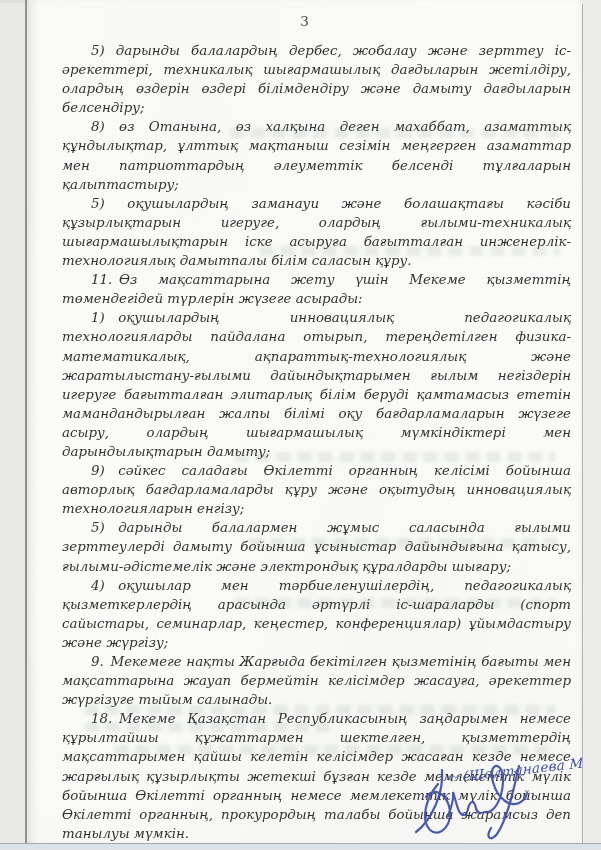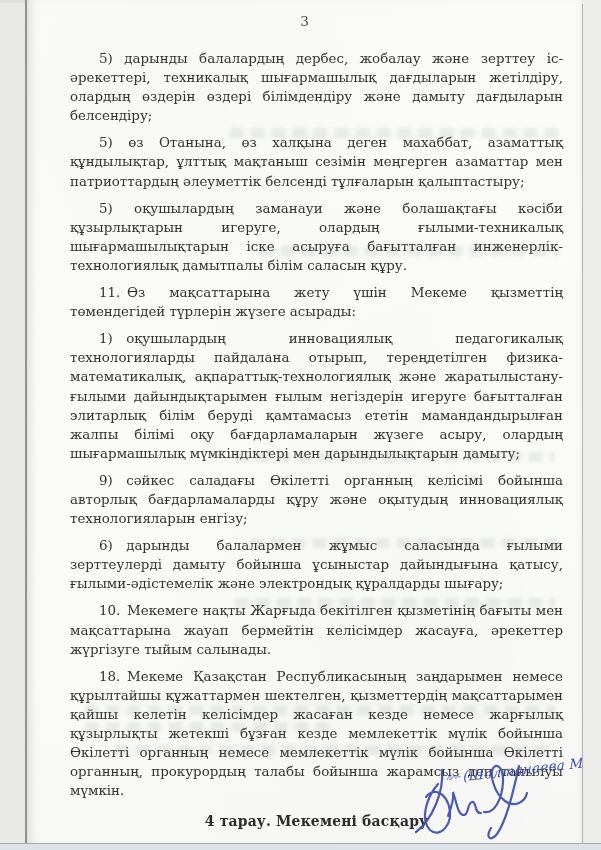--- a/index.html
+++ b/index.html
@@ -26,21 +26,21 @@
   
   .pagenum{
     position:absolute;top:13px;left:0;width:555px;text-align:center;
     font-size:13.5px;color:#4a4a48;
   }
   .content{
     position:absolute;left:35px;top:41px;width:509px;
     font-size:13.4px;line-height:19.1px;color:#323234;
     text-align:justify;
   }
-  .content p{margin:8px;text-indent:29px;}
+  .content p{margin:0;text-indent:29px;font-style:italic;}
   .content h2{
     margin:12px 0 15px 0;text-align:center;text-indent:0;
     font-size:13.9px;font-weight:bold;color:#2c2c2e;letter-spacing:0.2px;
   }
   
   .ghost{
     position:absolute;height:10px;opacity:0.15;filter:blur(1.6px);
     background:repeating-linear-gradient(90deg,
       rgba(105,125,108,0.75) 0 13px, rgba(105,125,108,0.12) 13px 21px);
     pointer-events:none;
@@ -58,27 +58,28 @@
 <body>
 
 <div class="strip-top"></div>
 <div class="corner-tr"></div>
 
 <div class="page">
   <div class="pagenum">3</div>
 
   <div class="content">
     <p>5) дарынды балалардың дербес, жобалау және зерттеу іс-әрекеттері, техникалық шығармашылық дағдыларын жетілдіру, олардың өздерін өздері білімдендіру және дамыту дағдыларын белсендіру;</p>
-    <p>5) өз Отанына, өз халқына деген махаббат, азаматтық құндылықтар, ұлттық мақтаныш сезімін меңгерген азаматтар мен патриоттардың әлеуметтік белсенді тұлғаларын қалыптастыру;</p>
+    <p>8) өз Отанына, өз халқына деген махаббат, азаматтық құндылықтар, ұлттық мақтаныш сезімін меңгерген азаматтар мен патриоттардың әлеуметтік белсенді тұлғаларын қалыптастыру;</p>
     <p>5) оқушылардың заманауи және болашақтағы кәсіби құзырлықтарын игеруге, олардың ғылыми-техникалық шығармашылықтарын іске асыруға бағытталған инженерлік-технологиялық дамытпалы білім саласын құру.</p>
     <p>11. Өз мақсаттарына жету үшін Мекеме қызметтің төмендегідей түрлерін жүзеге асырады:</p>
     <p>1) оқушылардың инновациялық педагогикалық технологияларды пайдалана отырып, тереңдетілген физика-математикалық, ақпараттық-технологиялық және жаратылыстану-ғылыми дайындықтарымен ғылым негіздерін игеруге бағытталған элитарлық білім беруді қамтамасыз ететін мамандандырылған жалпы білімі оқу бағдарламаларын жүзеге асыру, олардың шығармашылық мүмкіндіктері мен дарындылықтарын дамыту;</p>
     <p>9) сәйкес саладағы Өкілетті органның келісімі бойынша авторлық бағдарламаларды құру және оқытудың инновациялық технологияларын енгізу;</p>
-    <p>6) дарынды балалармен жұмыс саласында ғылыми зерттеулерді дамыту бойынша ұсыныстар дайындығына қатысу, ғылыми-әдістемелік және электрондық құралдарды шығару;</p>
-    <p>10. Мекемеге нақты Жарғыда бекітілген қызметінің бағыты мен мақсаттарына жауап бермейтін келісімдер жасауға, әрекеттер жүргізуге тыйым салынады.</p>
+    <p>5) дарынды балалармен жұмыс саласында ғылыми зерттеулерді дамыту бойынша ұсыныстар дайындығына қатысу, ғылыми-әдістемелік және электрондық құралдарды шығару;</p>
+    <p>4) оқушылар мен тәрбиеленушілердің, педагогикалық қызметкерлердің арасында әртүрлі іс-шараларды (спорт сайыстары, семинарлар, кеңестер, конференциялар) ұйымдастыру және жүргізу;</p>
+    <p>9. Мекемеге нақты Жарғыда бекітілген қызметінің бағыты мен мақсаттарына жауап бермейтін келісімдер жасауға, әрекеттер жүргізуге тыйым салынады.</p>
     <p>18. Мекеме Қазақстан Республикасының заңдарымен немесе құрылтайшы құжаттармен шектелген, қызметтердің мақсаттарымен қайшы келетін келісімдер жасаған кезде немесе жарғылық құзырлықты жетекші бұзған кезде мемлекеттік мүлік бойынша Өкілетті органның  немесе мемлекеттік мүлік бойынша Өкілетті органның, прокурордың талабы бойынша жарамсыз деп танылуы мүмкін.</p>
     <h2>4 тарау. Мекемені басқару</h2>
 
   </div>
 </div>
 
 <div class="ghost" style="left:230px;top:128px;width:330px"></div>
 <div class="ghost" style="left:260px;top:246px;width:300px"></div>
 <div class="ghost" style="left:235px;top:452px;width:320px"></div>
 <div class="ghost" style="left:250px;top:538px;width:310px"></div>

